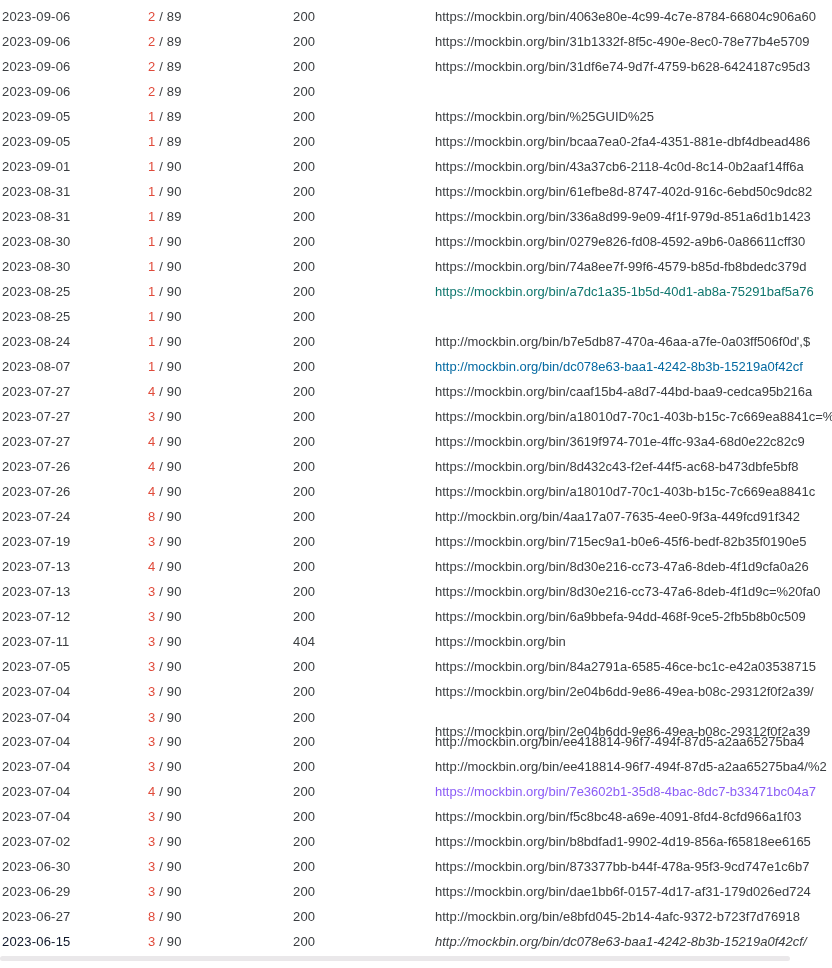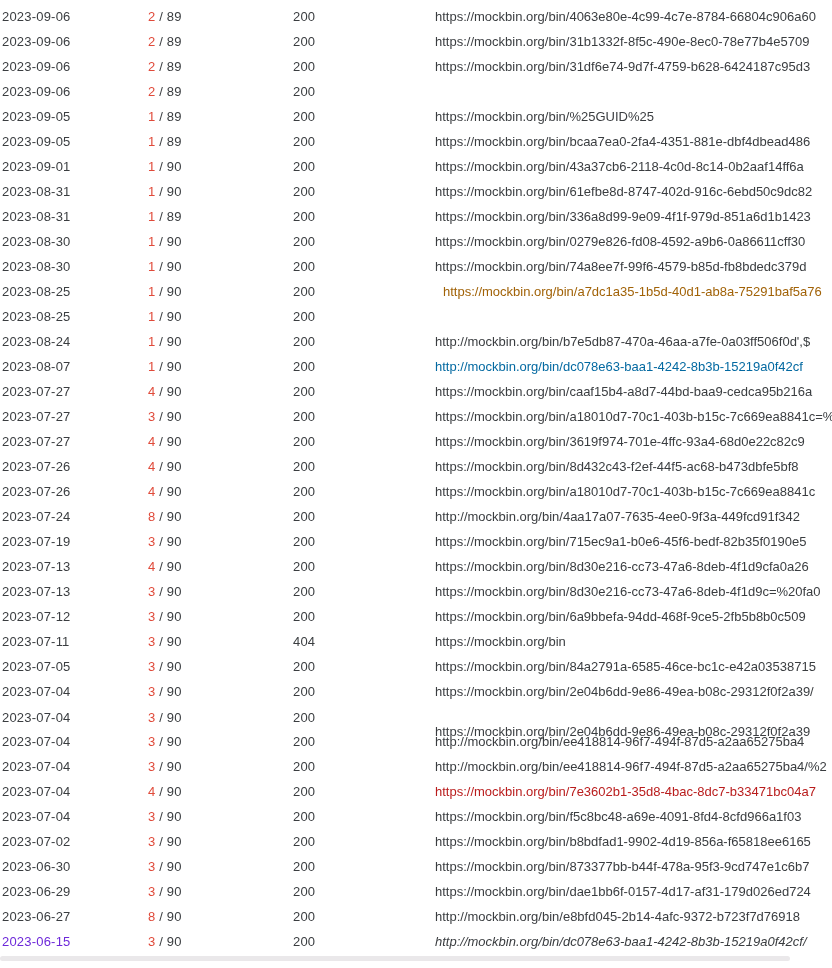--- a/index.html
+++ b/index.html
@@ -133,21 +133,21 @@
     <span class="cell date" style="color: rgb(58, 61, 64);">2023-08-30</span>
     <span class="cell count" style="color: rgb(58, 61, 64);"><span class="n" style="color: rgb(224, 74, 58);">1</span><span class="t"> / 90</span></span>
     <span class="cell status" style="color: rgb(58, 61, 64);">200</span>
     <span class="cell url" style="color: rgb(58, 61, 64);">https://mockbin.org/bin/74a8ee7f-99f6-4579-b85d-fb8bdedc379d</span>
   </div>
 
   <div class="row">
     <span class="cell date" style="color: rgb(58, 61, 64);">2023-08-25</span>
     <span class="cell count" style="color: rgb(58, 61, 64);"><span class="n" style="color: rgb(224, 74, 58);">1</span><span class="t"> / 90</span></span>
     <span class="cell status" style="color: rgb(58, 61, 64);">200</span>
-    <span class="cell url" style="color: #a16207; margin-left: 8px;">https://mockbin.org/bin/a7dc1a35-1b5d-40d1-ab8a-75291baf5a76</span>
+    <span class="cell url" style="color: #0f766e;">https://mockbin.org/bin/a7dc1a35-1b5d-40d1-ab8a-75291baf5a76</span>
   </div>
 
   <div class="row">
     <span class="cell date" style="color: rgb(58, 61, 64);">2023-08-25</span>
     <span class="cell count" style="color: rgb(58, 61, 64);"><span class="n" style="color: rgb(224, 74, 58);">1</span><span class="t"> / 90</span></span>
     <span class="cell status" style="color: rgb(58, 61, 64);">200</span>
   </div>
 
   <div class="row">
     <span class="cell date" style="color: rgb(58, 61, 64);">2023-08-24</span>
@@ -272,21 +272,21 @@
     <span class="cell date" style="color: rgb(58, 61, 64);">2023-07-04</span>
     <span class="cell count" style="color: rgb(58, 61, 64);"><span class="n" style="color: rgb(224, 74, 58);">3</span><span class="t"> / 90</span></span>
     <span class="cell status" style="color: rgb(58, 61, 64);">200</span>
     <span class="cell url" style="color: rgb(58, 61, 64);">http://mockbin.org/bin/ee418814-96f7-494f-87d5-a2aa65275ba4/%2</span>
   </div>
 
   <div class="row">
     <span class="cell date" style="color: rgb(58, 61, 64);">2023-07-04</span>
     <span class="cell count" style="color: rgb(58, 61, 64);"><span class="n" style="color: rgb(224, 74, 58);">4</span><span class="t"> / 90</span></span>
     <span class="cell status" style="color: rgb(58, 61, 64);">200</span>
-    <span class="cell url" style="color: #b91c1c;">https://mockbin.org/bin/7e3602b1-35d8-4bac-8dc7-b33471bc04a7</span>
+    <span class="cell url" style="color: #8b5cf6;">https://mockbin.org/bin/7e3602b1-35d8-4bac-8dc7-b33471bc04a7</span>
   </div>
 
   <div class="row">
     <span class="cell date" style="color: rgb(58, 61, 64);">2023-07-04</span>
     <span class="cell count" style="color: rgb(58, 61, 64);"><span class="n" style="color: rgb(224, 74, 58);">3</span><span class="t"> / 90</span></span>
     <span class="cell status" style="color: rgb(58, 61, 64);">200</span>
     <span class="cell url" style="color: rgb(58, 61, 64);">https://mockbin.org/bin/f5c8bc48-a69e-4091-8fd4-8cfd966a1f03</span>
   </div>
 
   <div class="row">
@@ -311,20 +311,20 @@
   </div>
 
   <div class="row">
     <span class="cell date" style="color: rgb(58, 61, 64);">2023-06-27</span>
     <span class="cell count" style="color: rgb(58, 61, 64);"><span class="n" style="color: rgb(224, 74, 58);">8</span><span class="t"> / 90</span></span>
     <span class="cell status" style="color: rgb(58, 61, 64);">200</span>
     <span class="cell url" style="color: rgb(58, 61, 64);">http://mockbin.org/bin/e8bfd045-2b14-4afc-9372-b723f7d76918</span>
   </div>
 
   <div class="row">
-    <span class="cell date" style="color: #6d28d9;">2023-06-15</span>
+    <span class="cell date" style="color: #0f172a;">2023-06-15</span>
     <span class="cell count" style="color: rgb(58, 61, 64);"><span class="n" style="color: rgb(224, 74, 58);">3</span><span class="t"> / 90</span></span>
     <span class="cell status" style="color: rgb(58, 61, 64);">200</span>
     <span class="cell url" style="color: rgb(58, 61, 64); font-style: italic;">http://mockbin.org/bin/dc078e63-baa1-4242-8b3b-15219a0f42cf/</span>
   </div>
 </div>
   <div class="hscrollbar" style="background: rgb(234, 232, 234);"></div>
 </div>
 
 </body></html>

